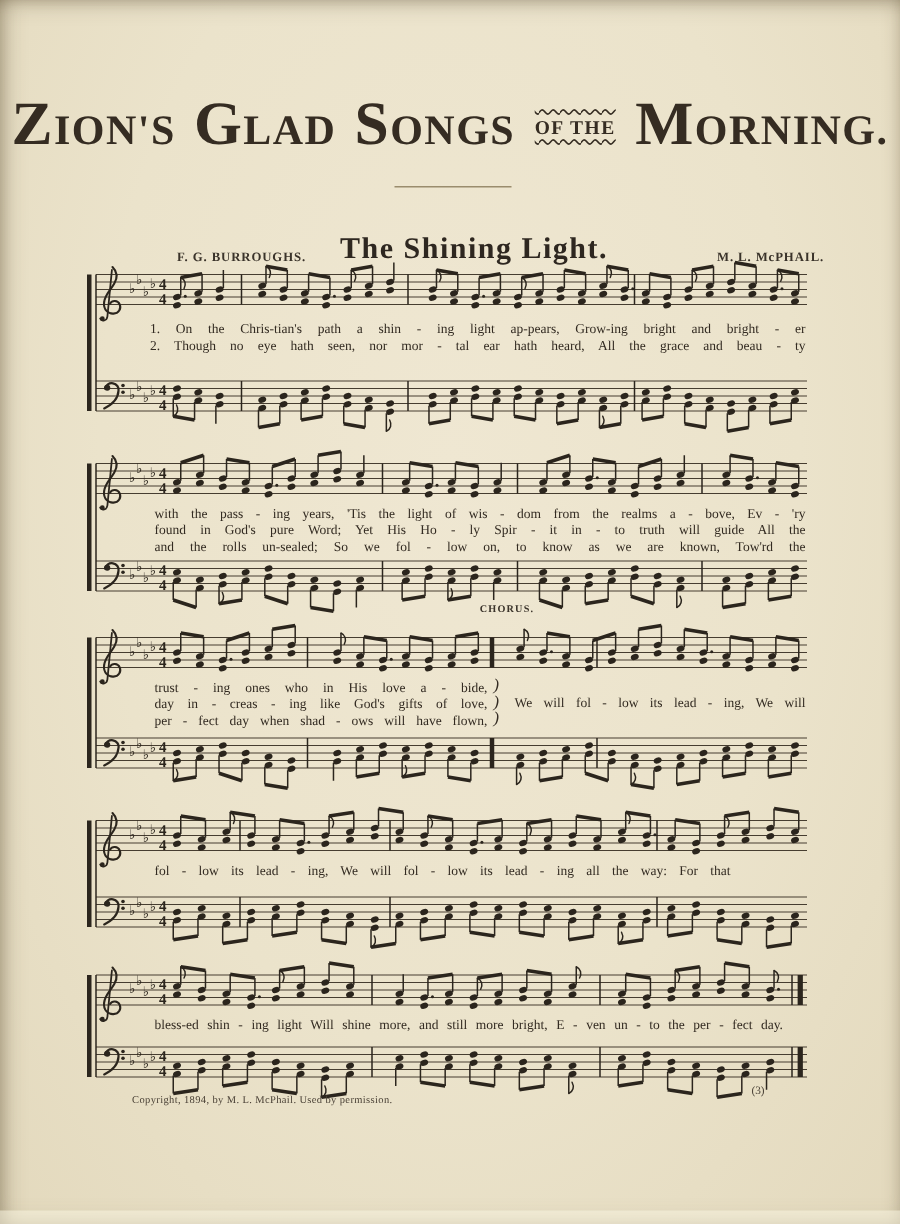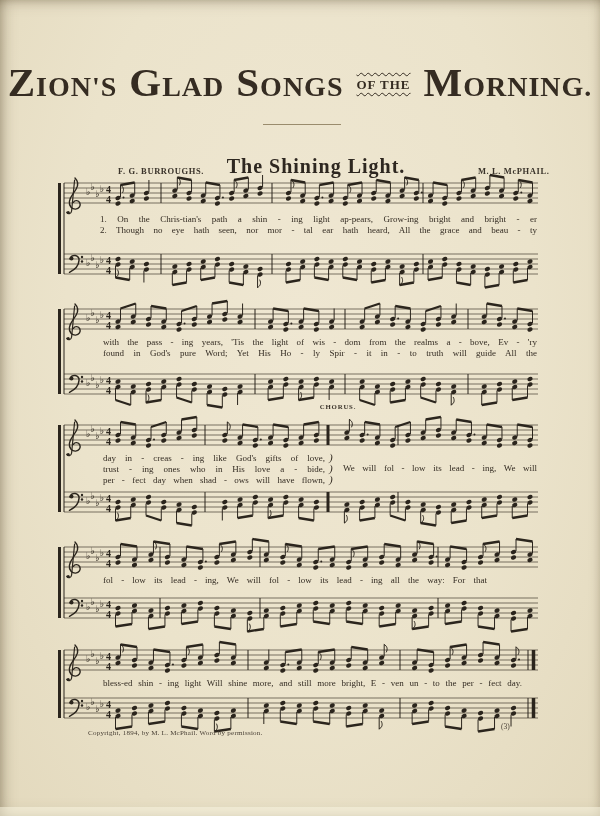--- a/index.html
+++ b/index.html
@@ -1177,33 +1177,34 @@
       <line x1="511.02" y1="714.5" x2="511.02" y2="726.5" stroke="#2b251d" stroke-width="1"></line>
     </svg>
   <div id="lyrics">
       <div class="lyr-block" style="left: 100px; top: 214px; width: 437px;">
         <div class="lyr-line">1. On the Chris-tian's path a shin - ing light ap-pears, Grow-ing bright and bright - er</div>
         <div class="lyr-line">2. Though no eye hath seen, nor mor - tal ear hath heard, All the grace and beau - ty</div>
       </div>
       <div class="lyr-block" style="left: 103px; top: 337px; width: 434px;">
         <div class="lyr-line">with the pass - ing years, 'Tis the light of wis - dom from the realms a - bove, Ev - 'ry</div>
         <div class="lyr-line">found in God's pure Word; Yet His Ho - ly Spir - it in - to truth will guide All the</div>
+        <div class="lyr-line">and the rolls un-sealed; So we fol - low on, to know as we are known, Tow'rd the</div>
       </div>
       <div class="lyr-block" style="left: 103px; top: 453px; width: 222px;">
+        <div class="lyr-line">trust - ing ones who in His love a - bide,</div>
         <div class="lyr-line">day in - creas - ing like God's gifts of love,</div>
-        <div class="lyr-line">trust - ing ones who in His love a - bide,</div>
         <div class="lyr-line">per - fect day when shad - ows will have flown,</div>
       </div>
       <div class="lyr-brace" style="left: 329px; top: 452px;">)<br>)<br>)</div>
       <div class="lyr-block" style="left: 343px; top: 463px; width: 194px;">
         <div class="lyr-line">We will fol - low its lead - ing, We will</div>
       </div>
       <div class="lyr-block" style="left: 103px; top: 575px; width: 384px;">
         <div class="lyr-line">fol - low its lead - ing, We will fol - low its lead - ing all the way: For that</div>
       </div>
       <div class="lyr-block" style="left: 103px; top: 678px; width: 419px;">
         <div class="lyr-line">bless-ed shin - ing light Will shine more, and still more bright, E - ven un - to the per - fect day.</div>
       </div>
     </div>
-  <div class="copyright">Copyright, 1894, by M. L. McPhail.  Word by permission.</div>
+  <div class="copyright">Copyright, 1894, by M. L. McPhail.  Used by permission.</div>
   <div class="page-number">(3)</div>
   <div class="bottom-light"></div>
 </div>
 
 </body></html>

